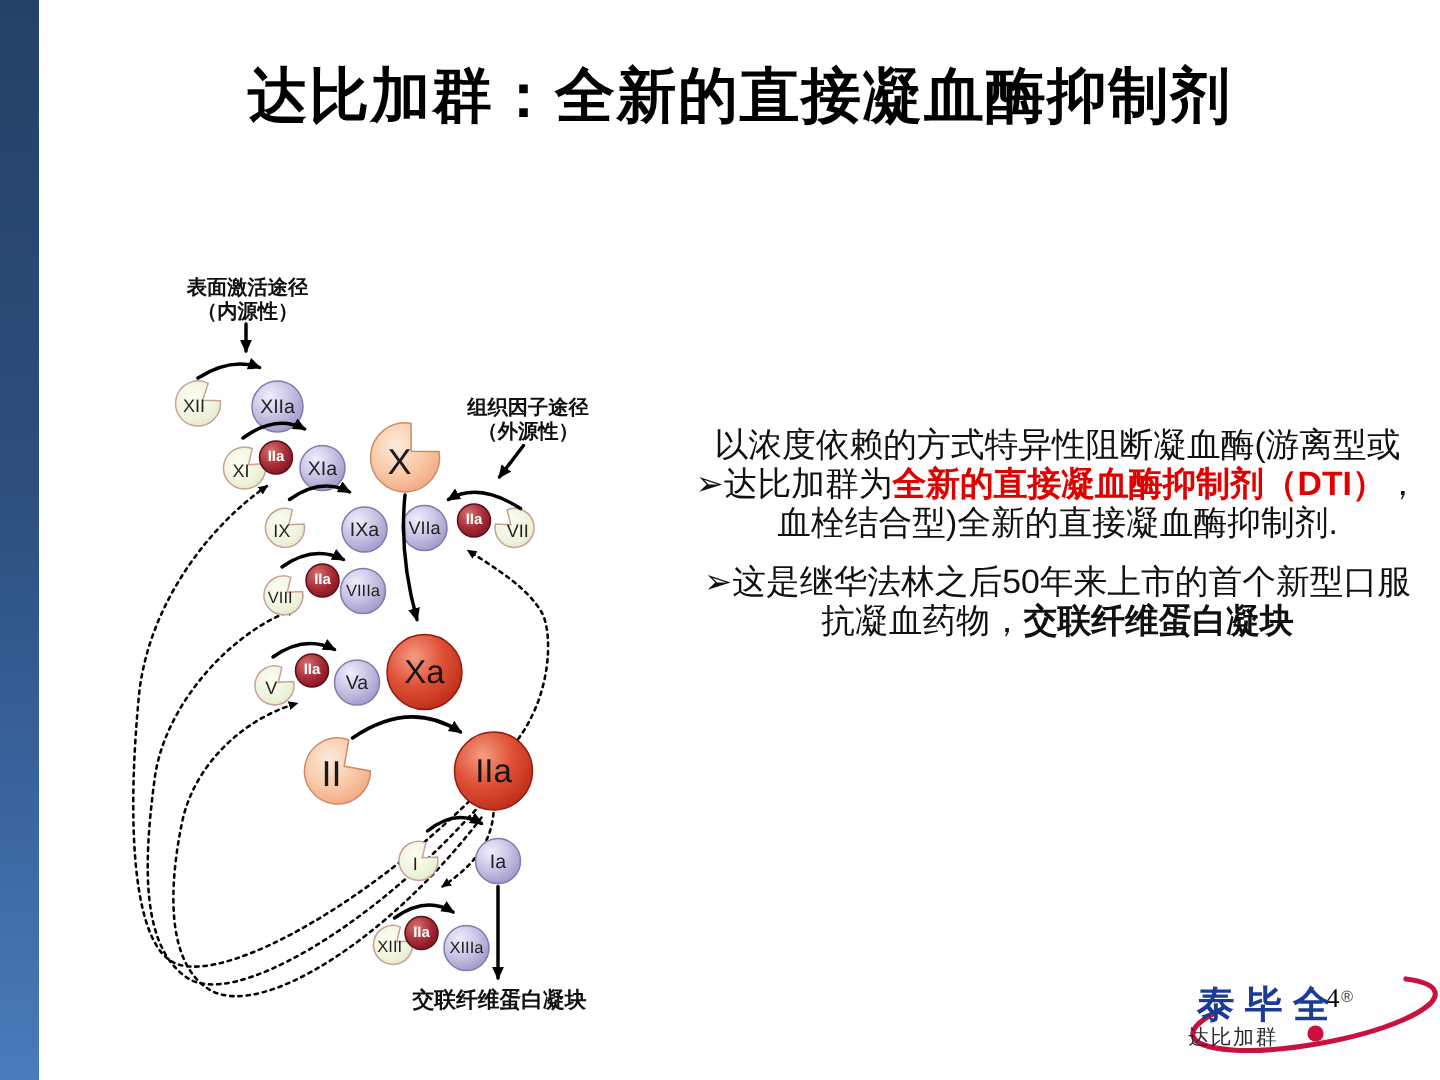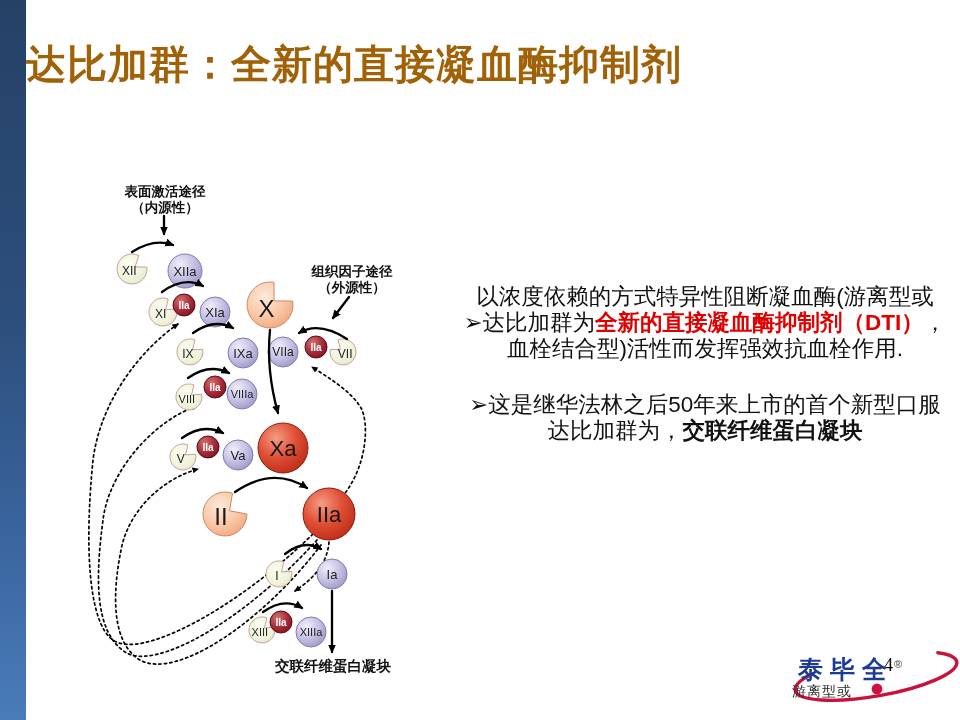--- a/index.html
+++ b/index.html
@@ -7,26 +7,26 @@
   #slide{
     position:relative;width:960px;height:720px;background:#ffffff;overflow:hidden;
     font-family:"Liberation Sans","DejaVu Sans",sans-serif;margin:0 auto;
   }
   #leftbar{
     position:absolute;left:0;top:0;width:26px;height:720px;
     background:linear-gradient(180deg,#254166 0%,#2d4f7d 45%,#3a659f 75%,#4a7cba 100%);
   }
   #title{
     position:absolute;left:26px;top:42px;width:934px;
-    font-size:40px;font-weight:bold;color:#a16207;line-height:1.1;
+    text-align:center;font-size:40px;font-weight:bold;color:#000000;line-height:1.1;
     letter-spacing:1px;
   }
   #bullets{position:absolute;left:458px;top:284px;width:494px;}
   .bullet{font-size:22.5px;color:#111;line-height:26px;text-align:center;}
-  .bullet + .bullet{margin-top:30px;}
+  .bullet + .bullet{margin-top:13px;}
   .seg-n{color:#111;}
   .seg-r{color:#e00000;font-weight:bold;}
   .seg-b{color:#111;font-weight:bold;}
   #cascade{position:absolute;left:85px;top:160px;}
   #logo{position:absolute;left:788px;top:640px;width:172px;height:80px;z-index:2;}
   #page-num{
     position:absolute;left:884px;top:655px;z-index:1;
     font-family:"Liberation Serif","DejaVu Serif",serif;font-size:18px;color:#000;
   }
   #brand{
@@ -46,25 +46,25 @@
 
 <div id="slide">
   <div id="leftbar"></div>
 
   <div id="title">达比加群：全新的直接凝血酶抑制剂</div>
 
   <div id="bullets">
       <div class="bullet">
         <div><span class="seg-n">以浓度依赖的方式特异性阻断凝血酶(游离型或</span></div>
         <div><span class="seg-n">➢达比加群为</span><span class="seg-r">全新的直接凝血酶抑制剂（DTI）</span><span class="seg-n">，</span></div>
-        <div><span class="seg-n">血栓结合型)活性而发挥强效抗血栓作用.</span></div>
+        <div><span class="seg-n">血栓结合型)全新的直接凝血酶抑制剂.</span></div>
       </div>
       <div class="bullet">
         <div><span class="seg-n">➢这是继华法林之后50年来上市的首个新型口服</span></div>
-        <div><span class="seg-n">达比加群为，</span><span class="seg-b">交联纤维蛋白凝块</span></div>
+        <div><span class="seg-n">抗凝血药物，</span><span class="seg-b">交联纤维蛋白凝块</span></div>
       </div>
     </div>
 
   <svg id="cascade" width="330" height="530" viewBox="0 0 330 530">
     <defs>
       <radialGradient id="gLav" cx="35%" cy="30%" r="75%">
         <stop offset="0" stop-color="#f0eefb"></stop>
           <stop offset="0.55" stop-color="#c6c2e4"></stop>
           <stop offset="1" stop-color="#a09ac9"></stop>
       </radialGradient>
@@ -231,15 +231,15 @@
   </svg>
 
   <div id="page-num">4</div>
 
   <div id="logo">
     <svg id="swoosh-svg" width="172" height="80" viewBox="0 0 172 80">
       <ellipse cx="88" cy="36" rx="82" ry="20" fill="none" stroke="#c9113d" stroke-width="3.4" stroke-linecap="round" stroke-dasharray="200 128 22 1" transform="rotate(-10 88 36)"></ellipse>
       <circle cx="89" cy="49" r="5.4" fill="#cf0f3d"></circle>
     </svg>
     <div id="brand" style="color: rgb(28, 59, 148); text-align: right;"><span>泰毕全</span><span id="brand-reg">®</span></div>
-    <div id="logo-sub">游离型或</div>
+    <div id="logo-sub">达比加群</div>
   </div>
 </div>
 
 </body></html>

